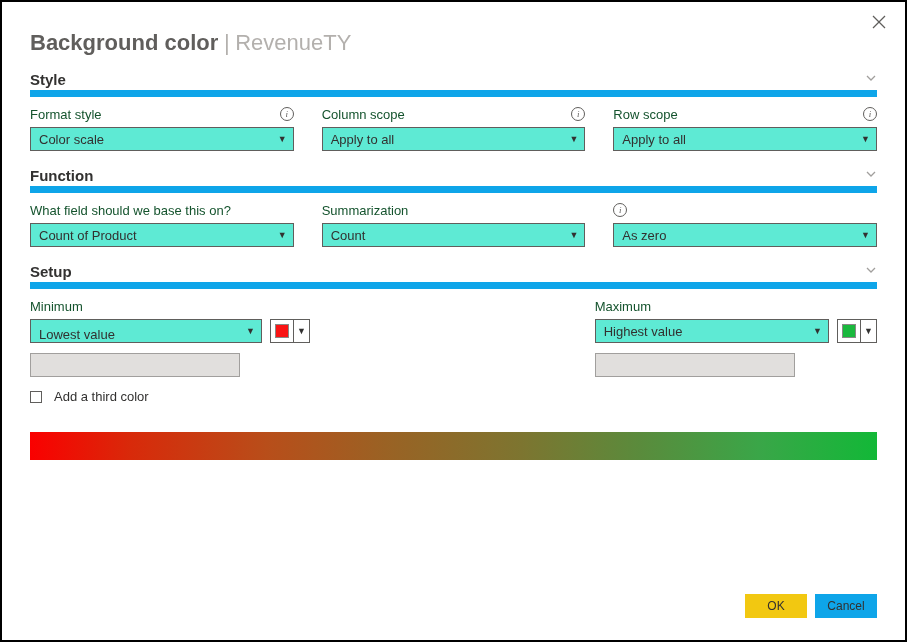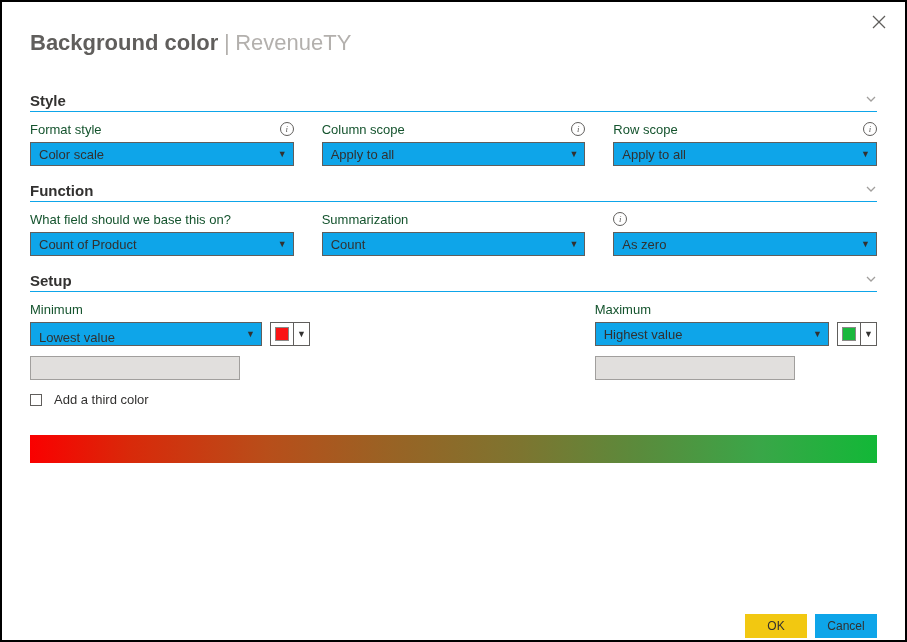--- a/index.html
+++ b/index.html
@@ -21,21 +21,21 @@
       font-size: 16px;
       color: #605e5c;
       cursor: pointer;
       background: none;
       border: none;
       width: 20px;
       height: 20px;
     }
     .header {
       margin-top: 14px;
-      margin-bottom: 36px;
+      margin-bottom: 15px;
     }
     .header-title {
       font-size: 22px;
       font-weight: 600;
       color: #605e5c;
     }
     .header-divider {
       color: #b3b0ad;
       font-weight: 300;
       font-size: 22px;
@@ -46,21 +46,21 @@
       font-weight: 400;
       color: #b3b0ad;
     }
     .section {
       margin-bottom: 16px;
     }
     .section-header {
       display: flex;
       justify-content: space-between;
       align-items: center;
-      border-bottom: 1px solid #0ea5e9;
+      border-bottom: 7px solid #0ea5e9;
       padding-bottom: 2px;
       margin-bottom: 8px;
     }
     .section-title {
       font-size: 15px;
       font-weight: 600;
       color: #323130;
     }
     .chevron {
       color: #a19f9d;
@@ -100,21 +100,21 @@
       color: #605e5c;
       cursor: default;
     }
     .select-box {
       position: relative;
       border: 1px solid #605e5c;
       height: 24px;
       display: flex;
       align-items: center;
       padding: 0 22px 0 8px;
-      background: #0ea5e9;
+      background: #5eead4;
       cursor: pointer;
       font-size: 13px;
       color: #323130;
     }
     .select-box .caret {
       position: absolute;
       right: 6px;
       top: 50%;
       transform: translateY(-50%);
       font-size: 9px;
@@ -181,21 +181,21 @@
       background: #fff;
     }
     .gradient-bar {
       margin-top: 28px;
       height: 28px;
       width: 100%;
       background: linear-gradient(to right, #fa0000 0%, #d82a0a 12%, #b84e1a 28%, #9a6224 42%, #7d7530 58%, #5a8b3c 72%, #3aa648 86%, #12b837 100%);
     }
     .footer {
       position: absolute;
-      bottom: 2px;
+      bottom: 22px;
       right: 28px;
       display: flex;
       gap: 8px;
     }
     .btn {
       min-width: 62px;
       height: 24px;
       border: none;
       font-size: 12px;
       cursor: pointer;

